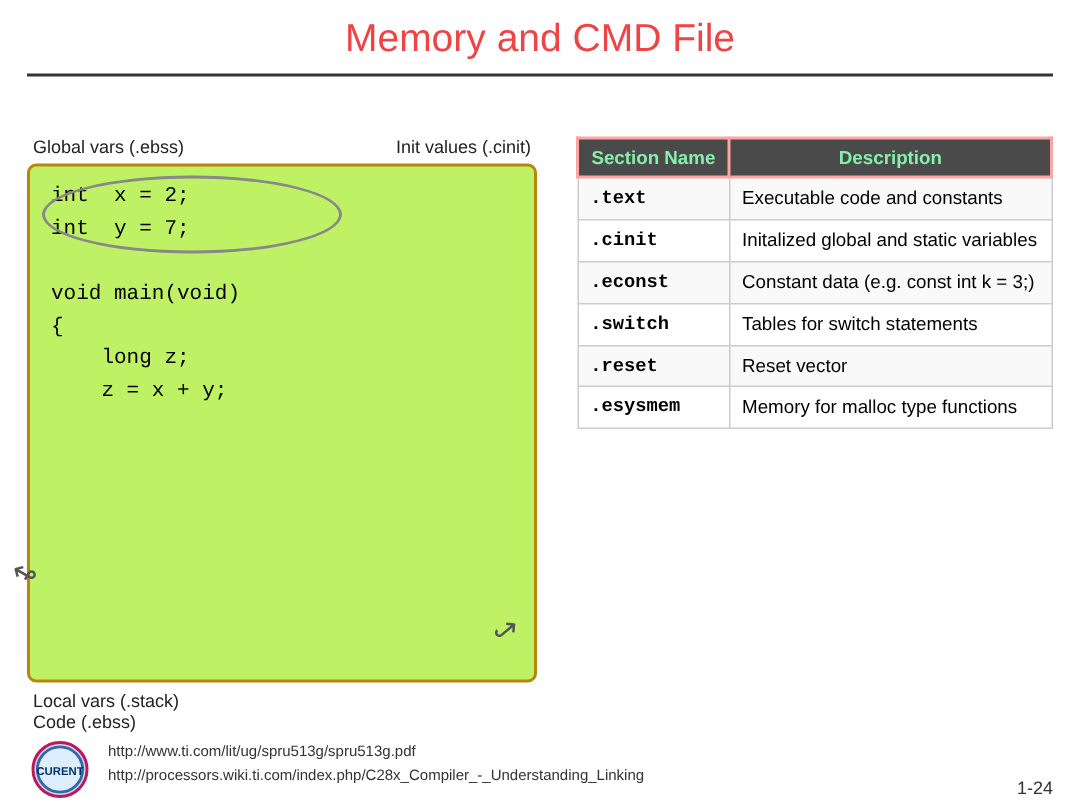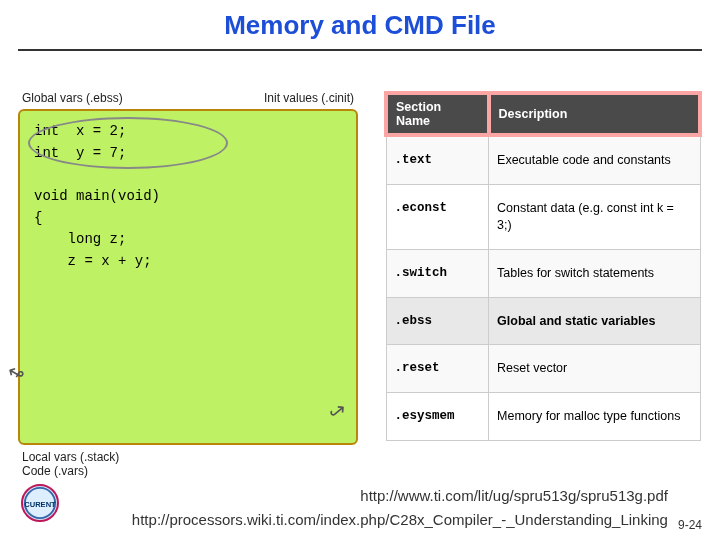--- a/index.html
+++ b/index.html
@@ -15,22 +15,22 @@
     .page {
       width: 720px;
       height: 540px;
       padding: 10px 18px 8px 18px;
       display: flex;
       flex-direction: column;
     }
 
     .title {
       font-size: 26px;
-      font-weight: bold;
-      color: #1d4ed8;
+      font-weight: normal;
+      color: #ef4444;
       text-align: center;
       margin-bottom: 8px;
     }
 
     .divider {
       border: none;
       border-top: 2px solid #333;
       margin-bottom: 8px;
     }
 
@@ -123,29 +123,29 @@
     }
 
     table {
       border-collapse: collapse;
       width: 100%;
       font-size: 12.5px;
     }
 
     thead tr th {
       background: #4a4a4a;
-      color: #ffffff;
+      color: #86efac;
       padding: 5px 8px;
-      text-align: left;
+      text-align: center;
       font-weight: bold;
-      border: 4px solid #fca5a5;
+      border: 2px solid #fca5a5;
     }
 
     tbody tr td {
-      padding: 15px 8px;
+      padding: 5px 8px;
       border: 1px solid #ccc;
       vertical-align: top;
       line-height: 1.35;
     }
 
     tbody tr:nth-child(odd) td {
       background: #f9f9f9;
     }
     tbody tr:nth-child(even) td {
       background: #fff;
@@ -189,24 +189,23 @@
       justify-content: center;
       font-size: 8px;
       font-weight: bold;
       color: #003366;
       text-align: center;
       line-height: 1.1;
     }
 
     .footer-links {
       flex: 1;
-      font-size: 15px;
+      font-size: 10px;
       color: #333;
       line-height: 1.6;
-      text-align: right;
     }
 
     .slide-number {
       font-size: 12px;
       color: #333;
       align-self: flex-end;
     }
   </style>
 </head>
 <body>
@@ -232,48 +231,48 @@
 void main(void)
 {
     long z;
     z = x + y;</pre>
         <span class="arrow-left">↫</span>
         <span class="arrow-right">↪</span>
       </div>
 
       <div class="bottom-labels">
         <span class="label-text">Local vars (.stack)</span>
-        <span class="label-text">Code (.vars)</span>
+        <span class="label-text">Code (.ebss)</span>
       </div>
     </div>
 
     <div class="right-panel">
       <table>
         <thead>
           <tr>
             <th>Section Name</th>
             <th>Description</th>
           </tr>
         </thead>
         <tbody id="table-body">
         <tr>
               <td class="section-name">.text</td>
               <td>Executable code and constants</td>
             </tr>
             <tr>
+              <td class="section-name">.cinit</td>
+              <td>Initalized global and static variables</td>
+            </tr>
+            <tr>
               <td class="section-name">.econst</td>
               <td>Constant data (e.g. const int k = 3;)</td>
             </tr>
             <tr>
               <td class="section-name">.switch</td>
               <td>Tables for switch statements</td>
-            </tr>
-            <tr class="highlight-row">
-              <td class="section-name">.ebss</td>
-              <td>Global and static variables</td>
             </tr>
             <tr>
               <td class="section-name">.reset</td>
               <td>Reset vector</td>
             </tr>
             <tr>
               <td class="section-name">.esysmem</td>
               <td>Memory for malloc type functions</td>
             </tr>
           </tbody>
@@ -288,16 +287,16 @@
         <svg width="36" height="36" viewBox="0 0 36 36">
           <circle cx="18" cy="18" r="16" fill="#ddeeff" stroke="#3366aa" stroke-width="2"></circle>
           <text x="18" y="22" text-anchor="middle" font-size="8" font-weight="bold" fill="#003366">CURENT</text>
         </svg>
       </div>
     </div>
     <div class="footer-links">
       <div>http://www.ti.com/lit/ug/spru513g/spru513g.pdf</div>
       <div>http://processors.wiki.ti.com/index.php/C28x_Compiler_-_Understanding_Linking</div>
     </div>
-    <div class="slide-number">9-24</div>
+    <div class="slide-number">1-24</div>
   </div>
 
 </div>
 
 </body></html>

